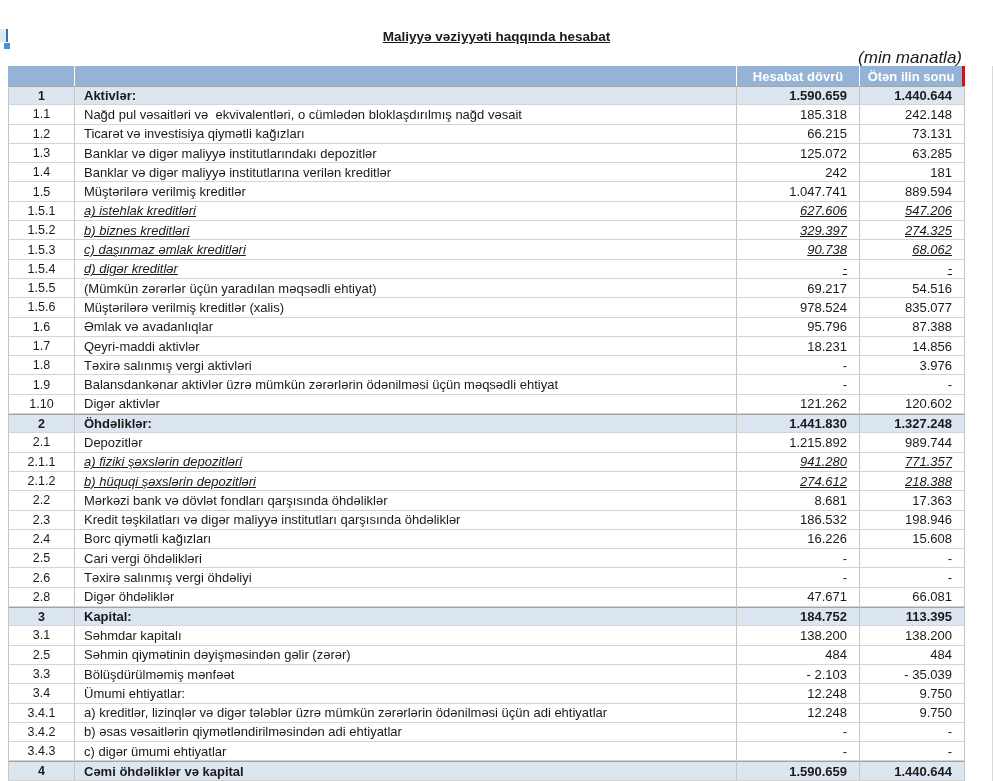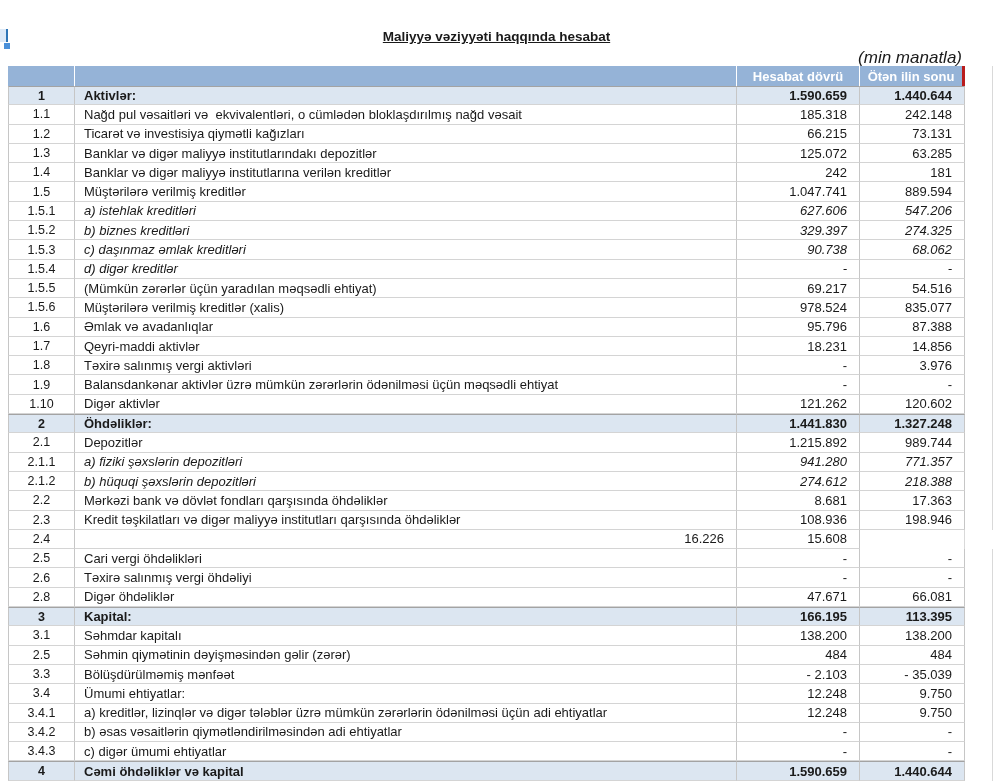--- a/index.html
+++ b/index.html
@@ -28,21 +28,21 @@
     justify-content:center; border-right:1px solid #ffffff;
   }
   .header-row .cell.last { border-right:3px solid #b91c1c; }
   .body-row .cell { border-right:1px solid #c6c6c6; border-bottom:1px solid #d4d4d4; }
   .body-row .num { border-left:1px solid #c6c6c6; justify-content:center;
     font-size:12.5px; }
   .body-row .desc { padding-left:9px; white-space:pre; }
   .body-row .val { justify-content:flex-end; padding-right:12px; }
   .body-row.section .cell { background:#dce6f1; font-weight:bold;
     border-top:1px solid #a3a3a3; }
-  .body-row.italic .desc, .body-row.italic .val { font-style:italic; }
+  .body-row.italic .desc, .body-row.italic .val { font-style:italic;text-decoration:underline; }
   .gutter-l, .gutter-r { background:#ffffff; }
   .gutter-r { border-right:1px solid #d9d9d9; }
   .bottom-strip { position:absolute; top:771px; left:0; width:993px; height:10px;
     background:#ececec; border-top:1px solid #cfcfcf; }
 </style>
 </head>
 <body>
 
 <div class="sheet">
 
@@ -238,27 +238,28 @@
           <div class="cell num">2.2</div>
           <div class="cell desc">Mərkəzi bank və dövlət fondları qarşısında öhdəliklər</div>
           <div class="cell val">8.681</div>
           <div class="cell val">17.363</div>
           <div class="gutter-r"></div>
         </div>
         <div class="row body-row">
           <div class="gutter-l"></div>
           <div class="cell num">2.3</div>
           <div class="cell desc">Kredit təşkilatları və digər maliyyə institutları qarşısında öhdəliklər</div>
-          <div class="cell val">108.936</div>
+          <div class="cell val">186.532</div>
           <div class="cell val">198.946</div>
           <div class="gutter-r"></div>
         </div>
         <div class="row body-row">
           <div class="gutter-l"></div>
           <div class="cell num">2.4</div>
+          <div class="cell desc">Borc qiymətli kağızları</div>
           <div class="cell val">16.226</div>
           <div class="cell val">15.608</div>
           <div class="gutter-r"></div>
         </div>
         <div class="row body-row">
           <div class="gutter-l"></div>
           <div class="cell num">2.5</div>
           <div class="cell desc">Cari vergi öhdəlikləri</div>
           <div class="cell val">-</div>
           <div class="cell val">-</div>
@@ -277,21 +278,21 @@
           <div class="cell num">2.8</div>
           <div class="cell desc">Digər öhdəliklər</div>
           <div class="cell val">47.671</div>
           <div class="cell val">66.081</div>
           <div class="gutter-r"></div>
         </div>
         <div class="row body-row section">
           <div class="gutter-l"></div>
           <div class="cell num">3</div>
           <div class="cell desc">Kapital:</div>
-          <div class="cell val">166.195</div>
+          <div class="cell val">184.752</div>
           <div class="cell val">113.395</div>
           <div class="gutter-r"></div>
         </div>
         <div class="row body-row">
           <div class="gutter-l"></div>
           <div class="cell num">3.1</div>
           <div class="cell desc">Səhmdar kapitalı</div>
           <div class="cell val">138.200</div>
           <div class="cell val">138.200</div>
           <div class="gutter-r"></div>

